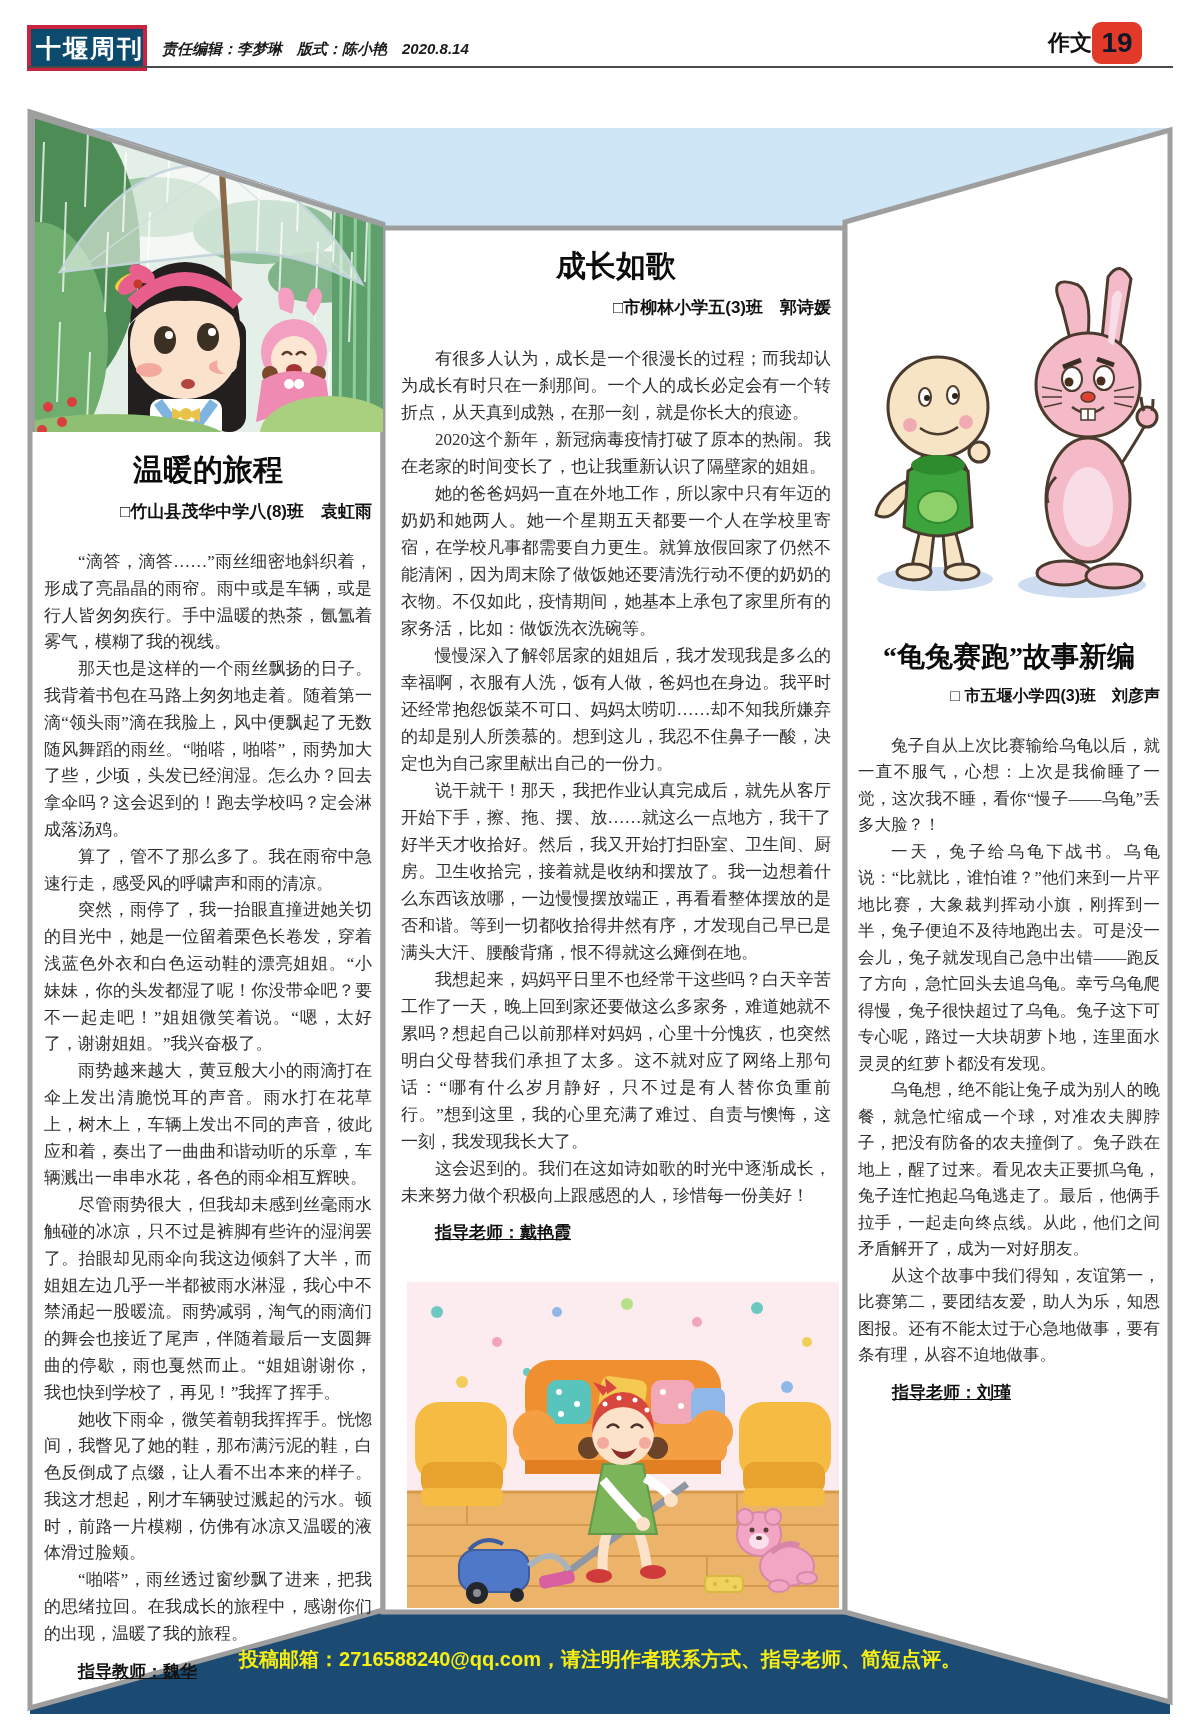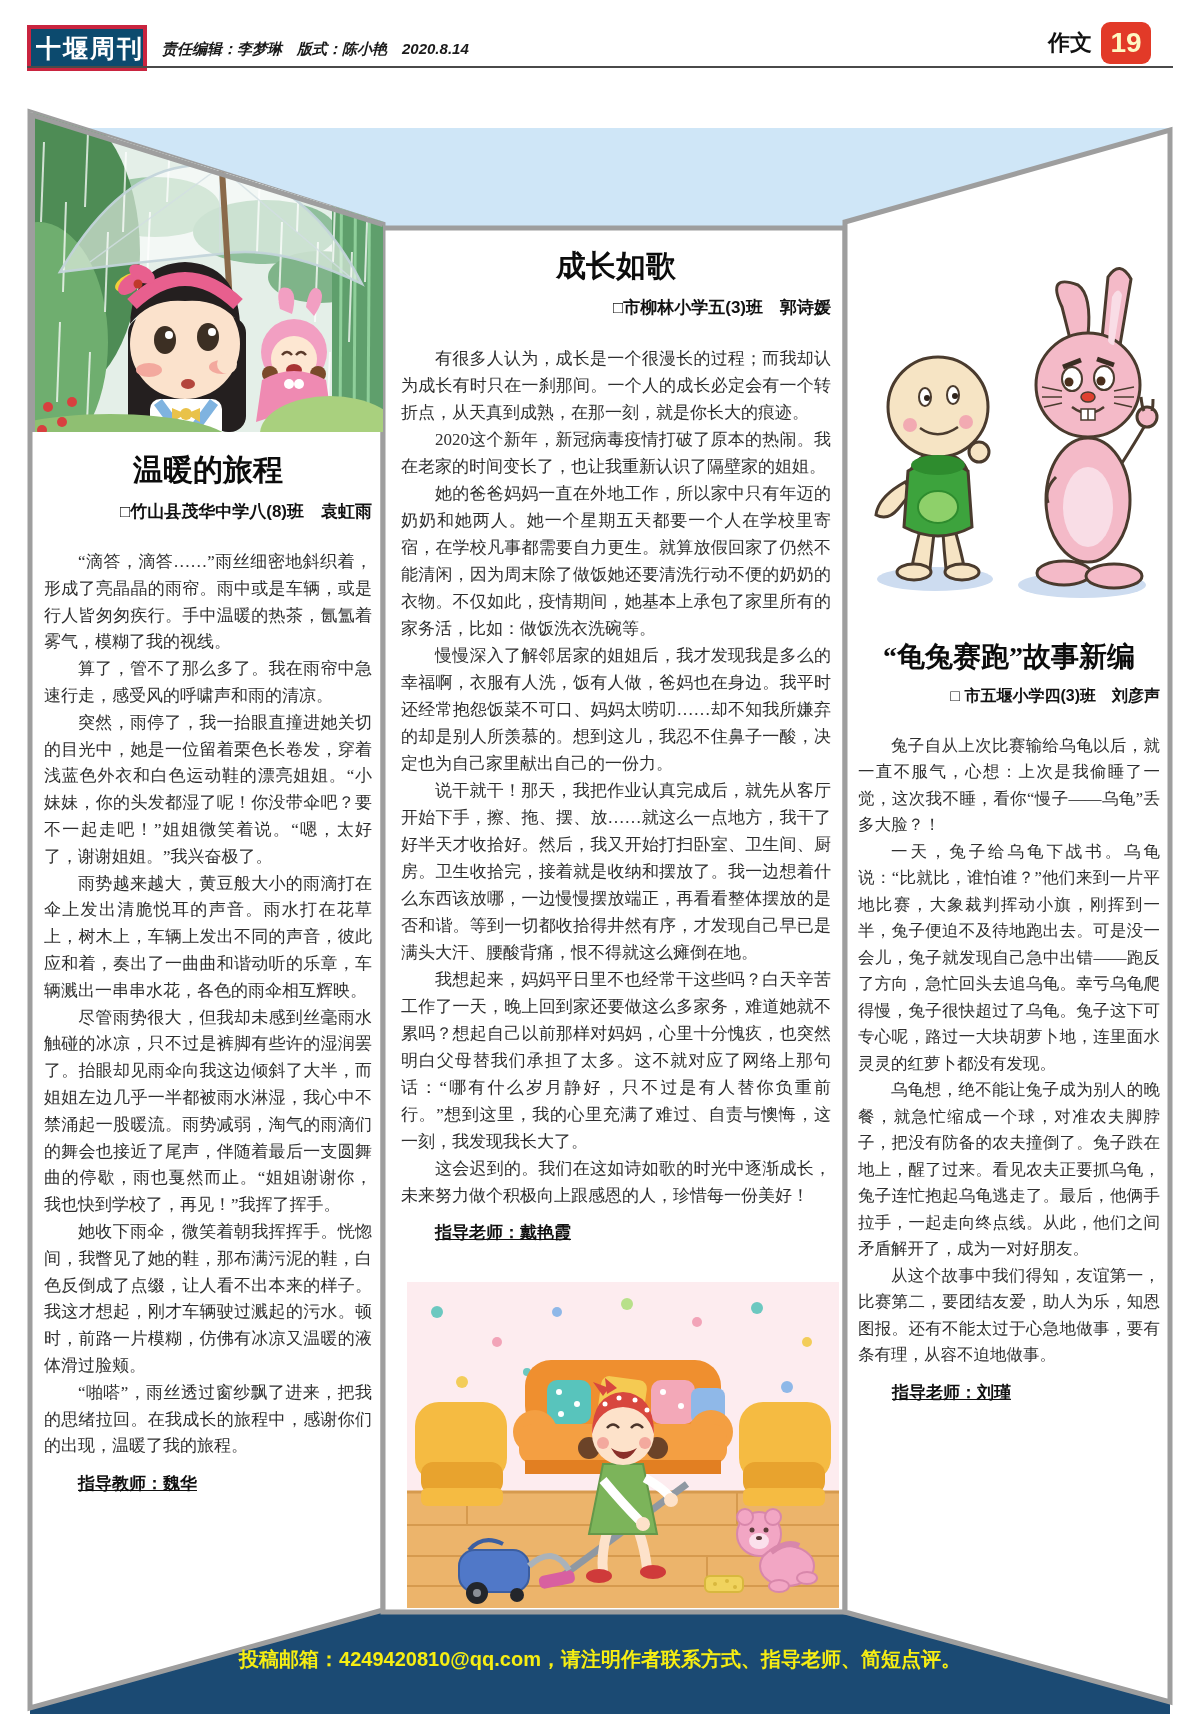--- a/index.html
+++ b/index.html
@@ -5,23 +5,23 @@
   html,body{margin:0;padding:0;background:#ffffff;}
   .page{position:relative;width:1200px;height:1733px;background:#fff;overflow:hidden;
         font-family:"Liberation Serif","DejaVu Serif",serif;}
   
   .masthead{position:absolute;left:27px;top:25px;width:112px;height:38px;
     background:#0c4a6e;border:4px solid #c9243f;display:flex;align-items:center;justify-content:center;}
   .masthead .mark{width:3px;height:26px;background:rgba(255,255,255,.75);margin-right:6px;}
   .masthead .mtext{color:#fff;font-weight:900;font-size:25px;letter-spacing:2px;white-space:nowrap;}
   .edition{position:absolute;left:162px;top:40px;font-family:"Liberation Sans","DejaVu Sans",sans-serif;
     font-weight:bold;font-style:italic;font-size:15px;color:#1a1a1a;}
-  .section-wrap{position:absolute;left:1048px;top:22px;display:flex;align-items:center;gap:9px;}
+  .section-wrap{position:absolute;left:1048px;top:22px;display:flex;align-items:center;}
   .section-label{font-family:"Liberation Sans","DejaVu Sans",sans-serif;font-weight:900;font-size:22px;color:#111;}
-  .page-badge{width:50px;height:42px;background:#e23a28;border-radius:9px;color:#fef9c3;
+  .page-badge{width:50px;height:42px;background:#e23a28;border-radius:9px;color:#0f172a;
     font-family:"Liberation Sans","DejaVu Sans",sans-serif;font-weight:bold;font-size:28px;
     display:flex;align-items:center;justify-content:center;}
   .header-rule{position:absolute;left:27px;top:66px;width:1146px;height:2px;background:#4a4a4a;}
   
   .backdrop{position:absolute;left:0;top:0;}
   
   .col{position:absolute;color:#2f2f2f;}
   .col-left{left:44px;top:452px;width:328px;}
   .col-mid{left:401px;top:248px;width:430px;}
   .col-right{left:858px;top:640px;width:302px;}
@@ -308,20 +308,21 @@
         <circle cx="328" cy="305" r="2" fill="#d8b83e"></circle>
     </svg>
   </div>
 
   <div class="col col-left">
     <div class="a-title">温暖的旅程</div>
     <div class="a-byline">□竹山县茂华中学八(8)班　袁虹雨</div>
     <div class="a-body">
 
     <p class="para">“滴答，滴答……”雨丝细密地斜织着，形成了亮晶晶的雨帘。雨中或是车辆，或是行人皆匆匆疾行。手中温暖的热茶，氤氲着雾气，模糊了我的视线。</p>
+        <p class="para">那天也是这样的一个雨丝飘扬的日子。我背着书包在马路上匆匆地走着。随着第一滴“领头雨”滴在我脸上，风中便飘起了无数随风舞蹈的雨丝。“啪嗒，啪嗒”，雨势加大了些，少顷，头发已经润湿。怎么办？回去拿伞吗？这会迟到的！跑去学校吗？定会淋成落汤鸡。</p>
         <p class="para">算了，管不了那么多了。我在雨帘中急速行走，感受风的呼啸声和雨的清凉。</p>
         <p class="para">突然，雨停了，我一抬眼直撞进她关切的目光中，她是一位留着栗色长卷发，穿着浅蓝色外衣和白色运动鞋的漂亮姐姐。“小妹妹，你的头发都湿了呢！你没带伞吧？要不一起走吧！”姐姐微笑着说。“嗯，太好了，谢谢姐姐。”我兴奋极了。</p>
         <p class="para">雨势越来越大，黄豆般大小的雨滴打在伞上发出清脆悦耳的声音。雨水打在花草上，树木上，车辆上发出不同的声音，彼此应和着，奏出了一曲曲和谐动听的乐章，车辆溅出一串串水花，各色的雨伞相互辉映。</p>
         <p class="para">尽管雨势很大，但我却未感到丝毫雨水触碰的冰凉，只不过是裤脚有些许的湿润罢了。抬眼却见雨伞向我这边倾斜了大半，而姐姐左边几乎一半都被雨水淋湿，我心中不禁涌起一股暖流。雨势减弱，淘气的雨滴们的舞会也接近了尾声，伴随着最后一支圆舞曲的停歇，雨也戛然而止。“姐姐谢谢你，我也快到学校了，再见！”我挥了挥手。</p>
         <p class="para">她收下雨伞，微笑着朝我挥挥手。恍惚间，我瞥见了她的鞋，那布满污泥的鞋，白色反倒成了点缀，让人看不出本来的样子。我这才想起，刚才车辆驶过溅起的污水。顿时，前路一片模糊，仿佛有冰凉又温暖的液体滑过脸颊。</p>
         <p class="para">“啪嗒”，雨丝透过窗纱飘了进来，把我的思绪拉回。在我成长的旅程中，感谢你们的出现，温暖了我的旅程。</p>
       </div>
     <div class="a-teacher">指导教师：魏华</div>
   </div>
 
@@ -347,15 +348,15 @@
     <div class="a-body">
 
     <p class="para">兔子自从上次比赛输给乌龟以后，就一直不服气，心想：上次是我偷睡了一觉，这次我不睡，看你“慢子——乌龟”丢多大脸？！</p>
         <p class="para">一天，兔子给乌龟下战书。乌龟说：“比就比，谁怕谁？”他们来到一片平地比赛，大象裁判挥动小旗，刚挥到一半，兔子便迫不及待地跑出去。可是没一会儿，兔子就发现自己急中出错——跑反了方向，急忙回头去追乌龟。幸亏乌龟爬得慢，兔子很快超过了乌龟。兔子这下可专心呢，路过一大块胡萝卜地，连里面水灵灵的红萝卜都没有发现。</p>
         <p class="para">乌龟想，绝不能让兔子成为别人的晚餐，就急忙缩成一个球，对准农夫脚脖子，把没有防备的农夫撞倒了。兔子跌在地上，醒了过来。看见农夫正要抓乌龟，兔子连忙抱起乌龟逃走了。最后，他俩手拉手，一起走向终点线。从此，他们之间矛盾解开了，成为一对好朋友。</p>
         <p class="para">从这个故事中我们得知，友谊第一，比赛第二，要团结友爱，助人为乐，知恩图报。还有不能太过于心急地做事，要有条有理，从容不迫地做事。</p>
       </div>
     <div class="a-teacher">指导老师：刘瑾</div>
   </div>
 
-  <div class="footer-notice">投稿邮箱：4249420810@qq.com，请注明作者联系方式、指导老师、简短点评。</div>
+  <div class="footer-notice">投稿邮箱：2716588240@qq.com，请注明作者联系方式、指导老师、简短点评。</div>
 
 </div>
 
 </body></html>

